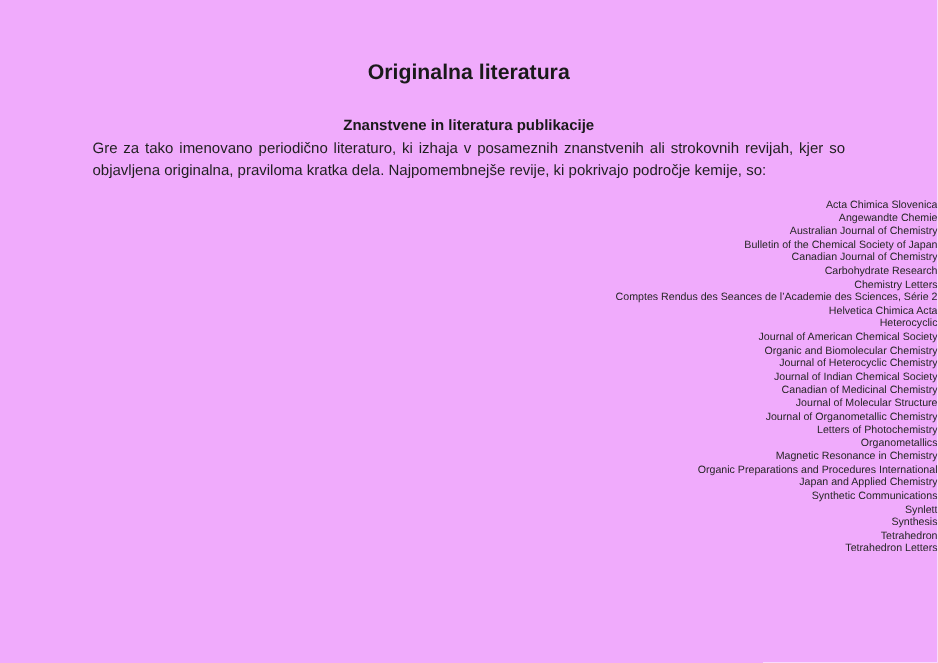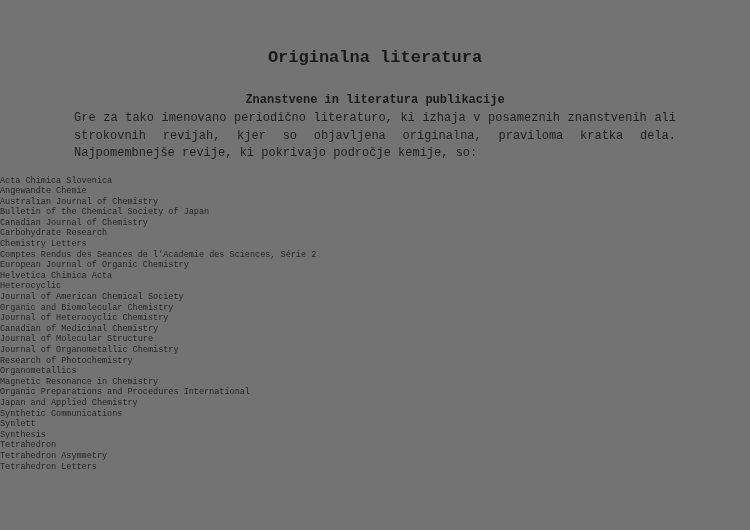--- a/index.html
+++ b/index.html
@@ -4,22 +4,22 @@
 <style>
   html, body {
     margin: 0;
     padding: 0;
     background: #ffffff;
   }
   .page {
     position: relative;
     width: 750px;
     height: 530px;
-    background: #737373;
-    font-family: Liberation Mono, monospace;
+    background: #f0abfc;
+    font-family: Liberation Sans, sans-serif;
     color: #1f1f1f;
     overflow: hidden;
     box-sizing: border-box;
     padding-top: 47px;
   }
   .doc-title {
     margin: 0;
     text-align: center;
     font-size: 17px;
     font-weight: bold;
@@ -36,21 +36,21 @@
   }
   .intro-paragraph {
     margin: 3px 74px 13px 74px;
     font-size: 12px;
     line-height: 17.5px;
     text-align: justify;
     color: #1f1f1f;
   }
   .journal-list {
     margin-top: 3px;
-    text-align: left;
+    text-align: right;
   }
   .journal-item {
     font-size: 8.5px;
     line-height: 10.6px;
     color: #262626;
     white-space: nowrap;
   }
 </style>
 </head>
 <body>
@@ -64,34 +64,33 @@
 
   <div class="journal-list">
       <div class="journal-item">Acta Chimica Slovenica</div>
       <div class="journal-item">Angewandte Chemie</div>
       <div class="journal-item">Australian Journal of Chemistry</div>
       <div class="journal-item">Bulletin of the Chemical Society of Japan</div>
       <div class="journal-item">Canadian Journal of Chemistry</div>
       <div class="journal-item">Carbohydrate Research</div>
       <div class="journal-item">Chemistry Letters</div>
       <div class="journal-item">Comptes Rendus des Seances de l’Academie des Sciences, Série 2</div>
-      <div class="journal-item">European Journal of Organic Chemistry</div>
       <div class="journal-item">Helvetica Chimica Acta</div>
       <div class="journal-item">Heterocyclic</div>
       <div class="journal-item">Journal of American Chemical Society</div>
       <div class="journal-item">Organic and Biomolecular Chemistry</div>
       <div class="journal-item">Journal of Heterocyclic Chemistry</div>
+      <div class="journal-item">Journal of Indian Chemical Society</div>
       <div class="journal-item">Canadian of Medicinal Chemistry</div>
       <div class="journal-item">Journal of Molecular Structure</div>
       <div class="journal-item">Journal of Organometallic Chemistry</div>
-      <div class="journal-item">Research of Photochemistry</div>
+      <div class="journal-item">Letters of Photochemistry</div>
       <div class="journal-item">Organometallics</div>
       <div class="journal-item">Magnetic Resonance in Chemistry</div>
       <div class="journal-item">Organic Preparations and Procedures International</div>
       <div class="journal-item">Japan and Applied Chemistry</div>
       <div class="journal-item">Synthetic Communications</div>
       <div class="journal-item">Synlett</div>
       <div class="journal-item">Synthesis</div>
       <div class="journal-item">Tetrahedron</div>
-      <div class="journal-item">Tetrahedron Asymmetry</div>
       <div class="journal-item">Tetrahedron Letters</div>
     </div>
 </div>
 
 </body></html>

